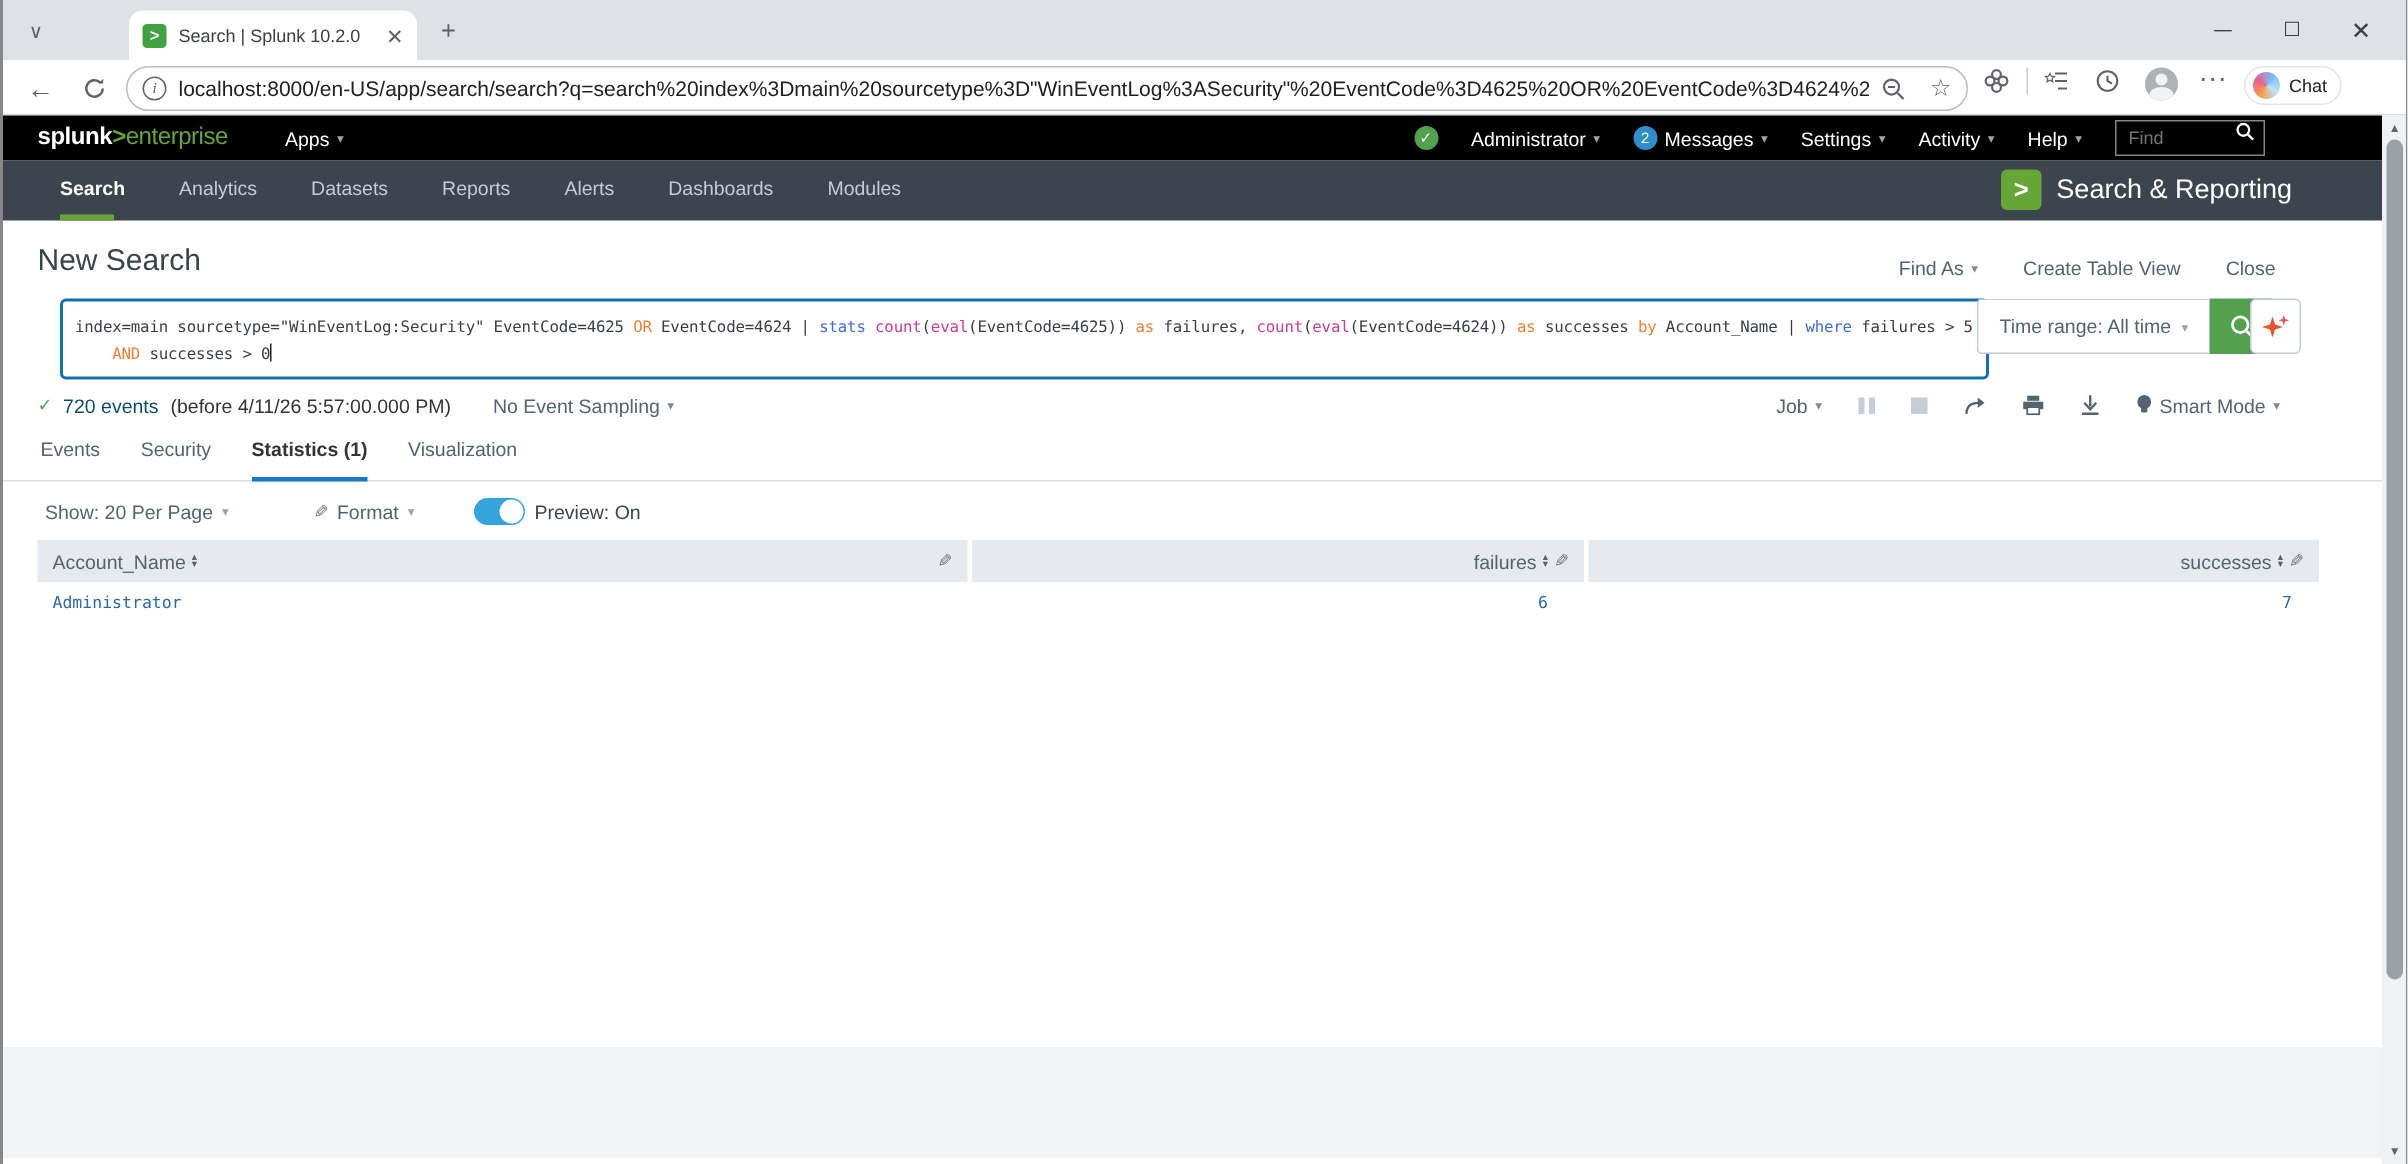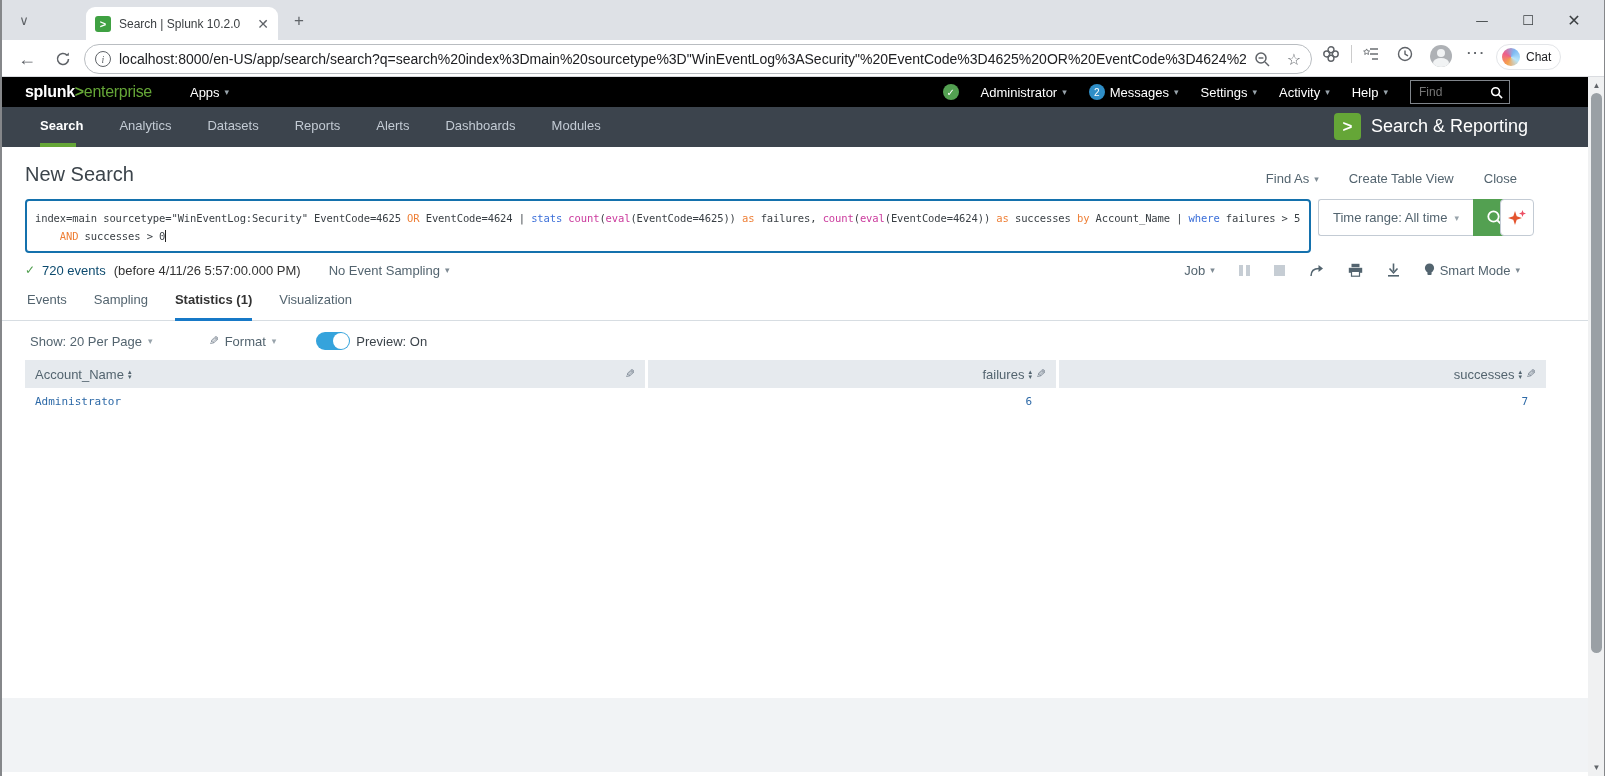--- a/index.html
+++ b/index.html
@@ -61,21 +61,21 @@
   .slogo .g{color:var(--splunk-green);font-weight:bold}
   .slogo .g2{color:var(--splunk-green);font-weight:normal}
   .menu-item{font-size:13px;color:#fff;display:flex;align-items:center;gap:5px}
   .caret{font-size:9px;color:#98a3ab}
   .tb-right{position:absolute;right:78px;display:flex;align-items:center;gap:22px;height:30px}
   .ok-badge{width:16px;height:16px;border-radius:50%;background:var(--button-green);color:#fff;
       font-size:10px;display:flex;align-items:center;justify-content:center}
   .msg-badge{width:16px;height:16px;border-radius:50%;background:var(--badge-blue);color:#fff;
       font-size:10px;display:flex;align-items:center;justify-content:center}
   .findbox{width:100px;height:24px;border:1px solid #80858b;background:#000;display:flex;
-      align-items:center;padding:0 6px;gap:22px}
+      padding:0 6px;gap:22px}
   .findbox input{flex:1;min-width:0;background:transparent;border:none;outline:none;color:#c7ccd1;
       font-size:12px;font-family:"Liberation Sans",sans-serif}
 
   
   .appbar{position:absolute;left:0;top:107px;width:1588px;height:40px;background:var(--appbar-bg);
       display:flex;align-items:flex-end;color:#c3cbd4}
   .appnav{display:flex;margin-left:40px;gap:0}
   .appnav-item{font-size:13px;padding:0 18px 14px 0;margin-right:18px;color:#c3cbd4;position:relative}
   .appnav-item.active{color:#fff;font-weight:bold}
   .appnav-item.active::after{content:"";position:absolute;left:0;bottom:0;width:36px;height:4px;
@@ -84,21 +84,21 @@
   .app-id-icon{width:27px;height:27px;border-radius:4px;background:var(--splunk-green);color:#fff;
       font-weight:bold;font-size:17px;display:flex;align-items:center;justify-content:center}
   .app-id-label{color:#fff;font-size:18px}
 
   
   .page-title{position:absolute;left:25px;top:163px;font-size:20px;color:#3c444b;font-weight:500}
   .page-actions{position:absolute;right:88px;top:171px;display:flex;gap:30px}
   .plink{font-size:13px;color:var(--link-gray);display:flex;align-items:center;gap:5px}
   .plink .caret{color:#7f8b94}
 
-  .editor{position:absolute;left:25px;top:199px;width:1286px;height:54px;border:2px solid var(--accent-blue);
+  .editor{position:absolute;left:40px;top:199px;width:1286px;height:54px;border:2px solid var(--accent-blue);
       border-radius:4px;background:#fff;padding:8px 6px 0 8px;overflow:hidden}
   .query{font-family:"DejaVu Sans Mono","Liberation Mono",monospace;font-size:10.5px;
       letter-spacing:-0.12px;line-height:18px;color:#393f44;white-space:pre}
   .c-plain{color:#393f44}.c-kw{color:var(--kw-orange)}.c-cmd{color:var(--cmd-blue)}.c-fn{color:var(--fn-magenta)}
   .text-caret{display:inline-block;width:1px;height:12px;background:#222;vertical-align:-2px}
 
   .timegroup{position:absolute;left:1318px;top:199px;height:37px;display:flex}
   .timerange{height:37px;border:1px solid #c3cbd4;border-right:none;border-radius:3px 0 0 3px;
       background:#fff;display:flex;align-items:center;padding:0 14px;gap:7px;font-size:13px;color:var(--link-gray)}
   .search-go{width:44px;height:37px;background:var(--button-green);border-radius:0 3px 3px 0;
@@ -375,21 +375,21 @@
         <circle cx="5.5" cy="5" r="4.6" fill="#53646f"></circle>
         <rect x="3.4" y="8.6" width="4.2" height="3.4" rx="1" fill="#53646f"></rect>
       </svg>
     <span>Smart Mode</span>
       <span class="caret">▾</span>
   </span>
 </div>
 
 <div class="tabs">
   <span class="tab-item">Events</span>
-  <span class="tab-item">Sampling</span>
+  <span class="tab-item">Security</span>
   <span class="tab-item active">Statistics (1)</span>
   <span class="tab-item">Visualization</span>
 </div>
 
 <div class="controls">
   <span class="ctl">
     <span>Show: 20 Per Page</span>
       <span class="caret">▾</span>
   </span>
   <span class="ctl" style="margin-left:56px">

